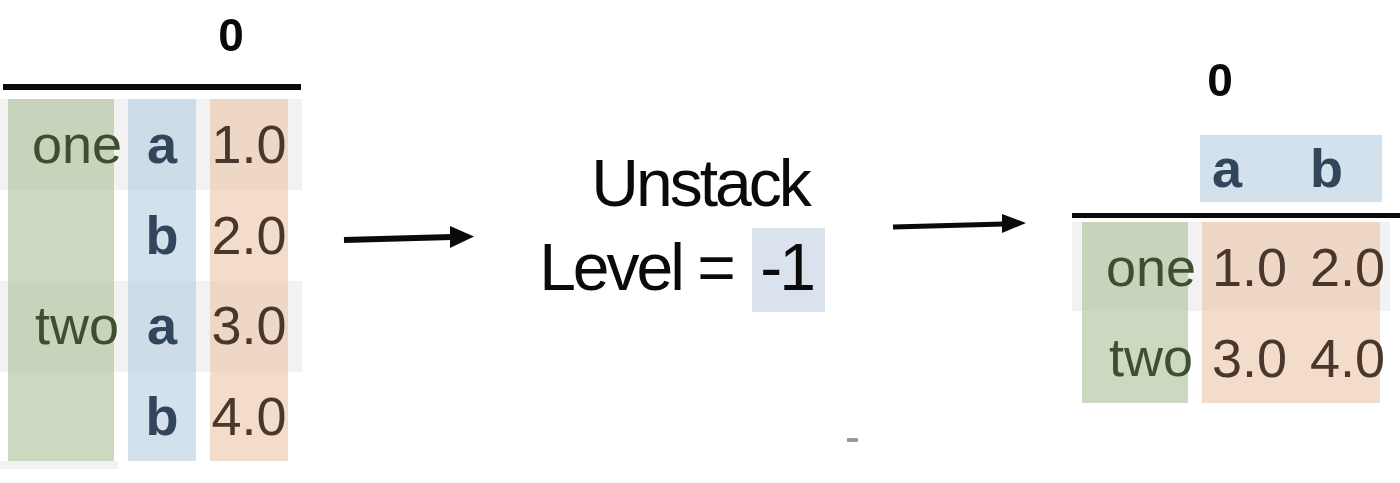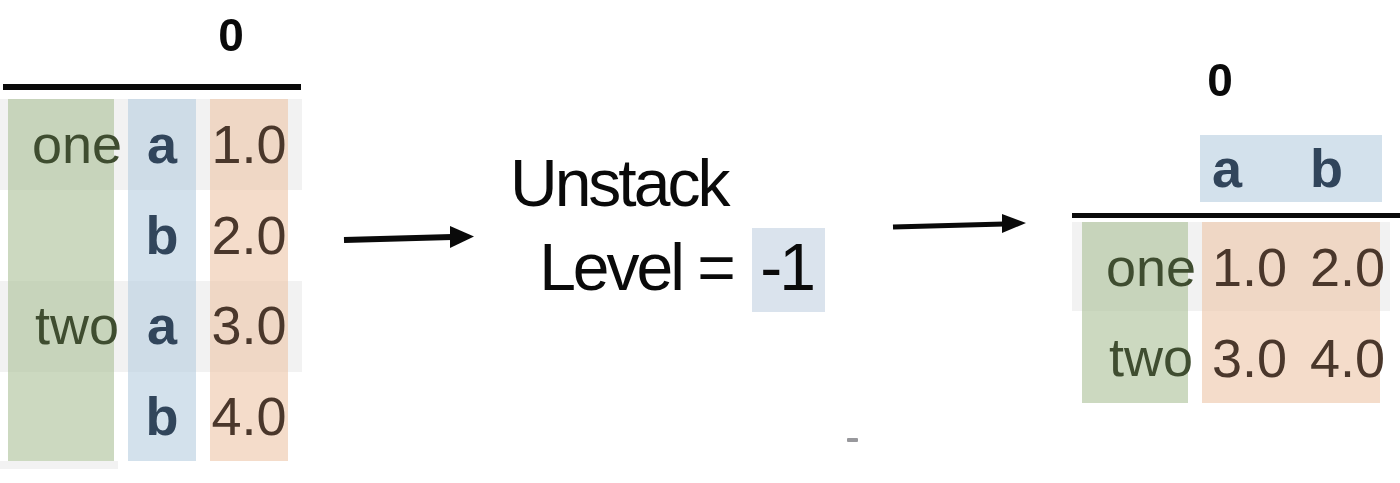--- a/index.html
+++ b/index.html
@@ -37,21 +37,21 @@
   .lt-blue { left:128px; top:99px; width:68px; height:362px; background:var(--blue-cell);
     display:grid; grid-auto-rows:90.5px; }
   .lt-blue .cell { text-align:center; line-height:90.5px; font-weight:bold;
     font-size:54px; color:var(--subindex-text); }
   .lt-orange { left:210px; top:99px; width:78px; height:362px; background:var(--orange-cell);
     display:grid; grid-auto-rows:90.5px; }
   .lt-orange .cell { text-align:center; line-height:90.5px;
     font-size:54px; color:var(--value-text); }
 
   
-  .op-title { left:510px; top:150px; width:380px; text-align:left;
+  .op-title { left:510px; top:150px; width:380px; text-align:center;
     font-size:66px; font-weight:300; letter-spacing:-3px; color:var(--ink); line-height:1; }
   .op-level { left:492px; top:234px; width:380px; text-align:center;
     font-size:66px; font-weight:300; letter-spacing:-3px; color:var(--ink); line-height:1;
     white-space:nowrap; }
   .op-level .hl { background:var(--level-highlight); padding:2px 12px 8px 8px; margin-left:4px; }
 
   
   .arrow-layer { left:0; top:0; width:1400px; height:483px; pointer-events:none; }
 
   

